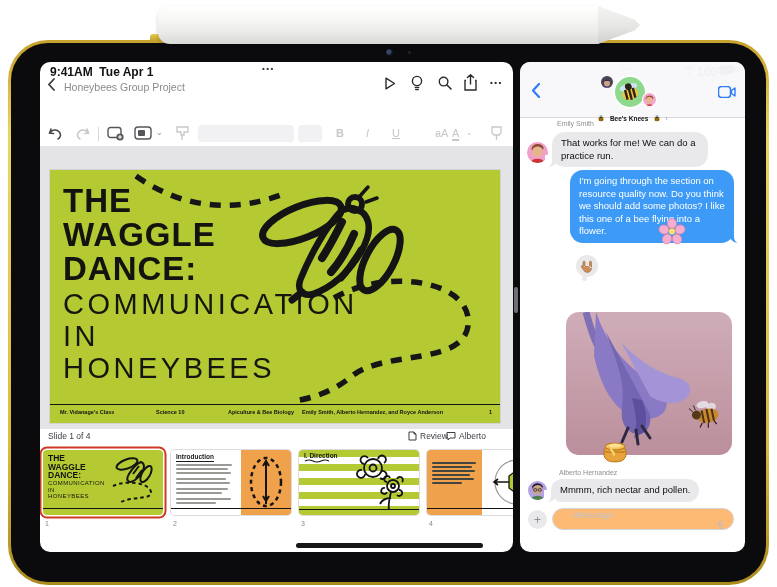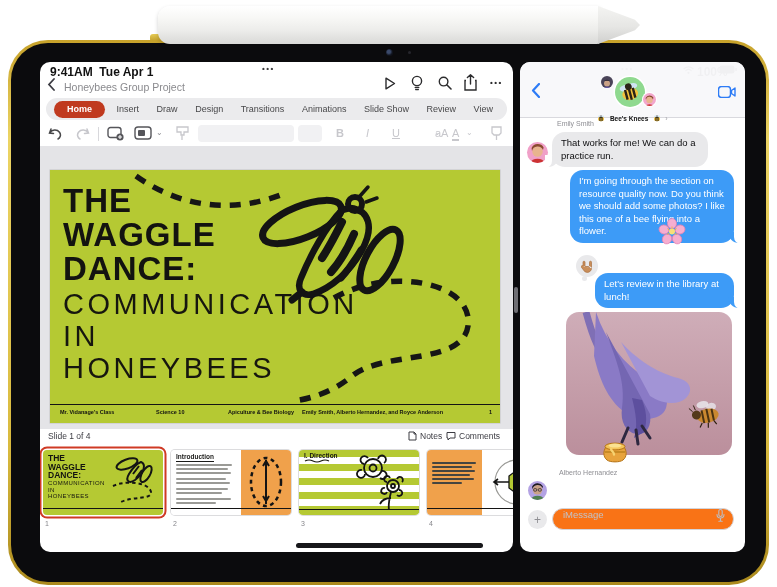--- a/index.html
+++ b/index.html
@@ -85,21 +85,21 @@
   .bub.gray::after{content:"";position:absolute;left:-7px;bottom:-1px;width:7px;height:13px;background:#fff;border-bottom-right-radius:8px;}
   .bub.blue::before{content:"";position:absolute;right:-4.5px;bottom:0;width:11px;height:11px;background:#3d9bf7;border-bottom-left-radius:11px;}
   .bub.blue::after{content:"";position:absolute;right:-7px;bottom:-1px;width:7px;height:13px;background:#fff;border-bottom-left-radius:8px;}
   .avatar{position:absolute;border-radius:50%;overflow:hidden;}
   .photo{left:46px;top:250px;width:166px;height:143px;border-radius:13px;overflow:hidden;}
   .tapback{left:56px;top:193px;width:22px;height:22px;border-radius:50%;background:#e9e9eb;display:flex;align-items:center;justify-content:center;}
   .tapdot{left:62px;top:214px;width:5px;height:5px;border-radius:50%;background:#e9e9eb;}
   .plusbtn{left:8px;top:448px;width:19px;height:19px;border-radius:50%;background:#e9e9eb;color:#8e8e93;
     display:flex;align-items:center;justify-content:center;font-size:12px;line-height:1;}
   .ifield{left:32px;top:446px;width:182px;height:22px;border:1px solid #d4d4d9;border-radius:12px;box-sizing:border-box;
-    background:#f97316;display:flex;align-items:flex-start;}
+    background:#fdba74;display:flex;align-items:center;flex-direction:column;}
   .ifield input{border:none;outline:none;background:transparent;font-size:9.5px;color:#333;width:150px;
     padding:0 0 0 10px;font-family:inherit;}
   .ifield input::placeholder{color:#c2c2c8;}
 </style>
 </head>
 <body>
 
 <div class="page">
 
   <div class="a vol-btn" style="left:150px"></div>
@@ -136,31 +136,20 @@
     <svg class="a" style="left:398px;top:14px" width="14" height="14" viewBox="0 0 14 14">
       <circle cx="5.6" cy="5.6" r="4.3" fill="none" stroke="#2c2c2e" stroke-width="1.4"></circle>
       <path d="M9 9 L13 13" stroke="#2c2c2e" stroke-width="1.6" stroke-linecap="round"></path>
       </svg>
     <svg class="a" style="left:424px;top:12px" width="13" height="17" viewBox="0 0 13 17">
       <path d="M6.5 1 V10 M3.4 3.6 L6.5 .8 L9.6 3.6" fill="none" stroke="#2c2c2e" stroke-width="1.4" stroke-linecap="round" stroke-linejoin="round"></path>
       <path d="M2 6.5 H1 V16 H12 V6.5 H11" fill="none" stroke="#2c2c2e" stroke-width="1.4"></path>
       </svg>
     <div class="a dots" style="left:450px;top:16px;color:#2c2c2e">•••</div>
 
-    <div class="a tabbar">
-      <div class="tab active">Home</div>
-      <div class="tab">Insert</div>
-      <div class="tab">Draw</div>
-      <div class="tab">Design</div>
-      <div class="tab">Transitions</div>
-      <div class="tab">Animations</div>
-      <div class="tab">Slide Show</div>
-      <div class="tab">Review</div>
-      <div class="tab">View</div>
-    </div>
 
     <div class="a tools">
       <svg class="a" style="left:8px;top:3px" width="14" height="13" viewBox="0 0 14 13">
         <path d="M3 2 L1.5 6 L5.5 6.5 M1.8 5.6 C4 2.5,9 2,11.5 5.2 C13.5 8,12 11,10 12" fill="none" stroke="#48484a" stroke-width="1.5" stroke-linecap="round"></path>
         </svg>
       <svg class="a" style="left:36px;top:3px" width="14" height="13" viewBox="0 0 14 13">
         <path d="M11 2 L12.5 6 L8.5 6.5 M12.2 5.6 C10 2.5,5 2,2.5 5.2 C.5 8,2 11,4 12" fill="none" stroke="#c7c7cc" stroke-width="1.5" stroke-linecap="round"></path>
         </svg>
       <div class="tool-sep" style="left:58px"></div>
       <svg class="a" style="left:67px;top:2px" width="17" height="15" viewBox="0 0 17 15">
@@ -224,25 +213,25 @@
         <span style="left:178px">Apiculture &amp; Bee Biology</span>
         <span style="left:252px">Emily Smith, Alberto Hernandez, and Royce Anderson</span>
         <span style="right:8px">1</span>
       </div>
     </div>
 
     <div class="a kn-status" style="left:8px;top:369px">Slide 1 of 4</div>
     <svg class="a" style="left:368px;top:369px" width="9" height="10" viewBox="0 0 9 10">
       <path d="M1 1 h5 l2 2 v6 h-7 Z M6 1 v2 h2" fill="none" stroke="#3c3c43" stroke-width="1"></path>
       </svg>
-    <div class="a kn-status" style="left:380px;top:369px">Notes</div>
+    <div class="a kn-status" style="left:380px;top:369px">Review</div>
     <svg class="a" style="left:406px;top:369px" width="10" height="10" viewBox="0 0 10 10">
       <path d="M1 1.5 h8 v5.5 h-5 l-2 2 v-2 h-1 Z" fill="none" stroke="#3c3c43" stroke-width="1"></path>
       </svg>
-    <div class="a kn-status" style="left:419px;top:369px">Comments</div>
+    <div class="a kn-status" style="left:419px;top:369px">Alberto</div>
 
     <div class="a thumb sel" style="left:3px">
       <div class="t-green">
         <div class="t1-title">
           <div>THE</div>
           <div>WAGGLE</div>
           <div>DANCE:</div>
         </div>
         <div class="t1-sub">
           <div>COMMUNICATION</div>
@@ -413,21 +402,20 @@
           <path d="M14 10.5 v-2 M17 12 l1.6 -1.4 M17 15.5 l2 .8 M11 12 l-1.6 -1.4 M11 15.5 l-2 .8"></path>
         </g>
     </svg>
 
     <div class="a tapback">
       <svg width="12" height="13" viewBox="0 0 12 13">
         <path d="M2 6 V2.2 a1 1 0 0 1 2 0 V6 M8.5 6 V2.2 a1 1 0 0 1 2 0 V7.5 M2 6 a1 1 0 0 0 -1.6 1.2 L2.5 10 a4 4 0 0 0 3.6 2.4 c2.5 0 4.4 -1.7 4.4 -4.2 M4 6.5 h3 a1.5 1.5 0 0 1 1.5 1.5" fill="#c98e5a" stroke="#a9703f" stroke-width=".7" stroke-linejoin="round"></path>
         </svg>
     </div>
     <div class="a tapdot"></div>
-    <div class="bub blue" style="left:75px;top:211px;width:139px">Let's review in the library at lunch!</div>
 
     <div class="a photo">
       <svg width="166" height="143" viewBox="0 0 166 143">
         <defs>
           <linearGradient id="pbg" x1="0" y1="0" x2="0" y2="1">
             <stop offset="0" stop-color="#cfadb8"></stop>
               <stop offset="1" stop-color="#bb8f9c"></stop>
           </linearGradient>
         </defs>
         <rect width="166" height="143" fill="url(#pbg)"></rect>
@@ -461,20 +449,21 @@
     <div class="a sender" style="left:39px;top:407px">Alberto Hernandez</div>
     <div class="avatar" style="left:8px;top:419px;width:19px;height:19px;background:#b3a2e3">
       <svg width="19" height="19" viewBox="0 0 19 19">
           <circle cx="9.5" cy="8.8" r="4.8" fill="#caa286"></circle>
           <path d="M4.5 8.2 a5.3 5.3 0 0 1 10 -1 l.4 -2 a6.2 6.2 0 0 0 -10.8 .6 Z" fill="#1e1a20"></path>
           <rect x="5.6" y="7.6" width="3.2" height="2.6" rx="1.2" fill="none" stroke="#2a2530" stroke-width=".8"></rect>
           <rect x="10.2" y="7.6" width="3.2" height="2.6" rx="1.2" fill="none" stroke="#2a2530" stroke-width=".8"></rect>
           <path d="M3 19 a6.6 5 0 0 1 13 0 Z" fill="#4f7f4f"></path>
         </svg>
     </div>
+    <div class="bub gray" style="left:31px;top:417px;white-space:nowrap">Mmmm, rich nectar and pollen.</div>
 
     <div class="a plusbtn">+</div>
     <div class="a ifield">
       <input type="text" placeholder="iMessage" style="">
       <svg style="margin-left:auto;margin-right:8px" width="9" height="13" viewBox="0 0 9 13">
         <rect x="2.8" y="0.5" width="3.4" height="7" rx="1.7" fill="none" stroke="#bcbcc2" stroke-width="1.1"></rect>
         <path d="M1 5.5 a3.5 3.5 0 0 0 7 0 M4.5 9.5 V12 M2.8 12.2 h3.4" fill="none" stroke="#bcbcc2" stroke-width="1.1" stroke-linecap="round"></path>
         </svg>
     </div>
   </div>

